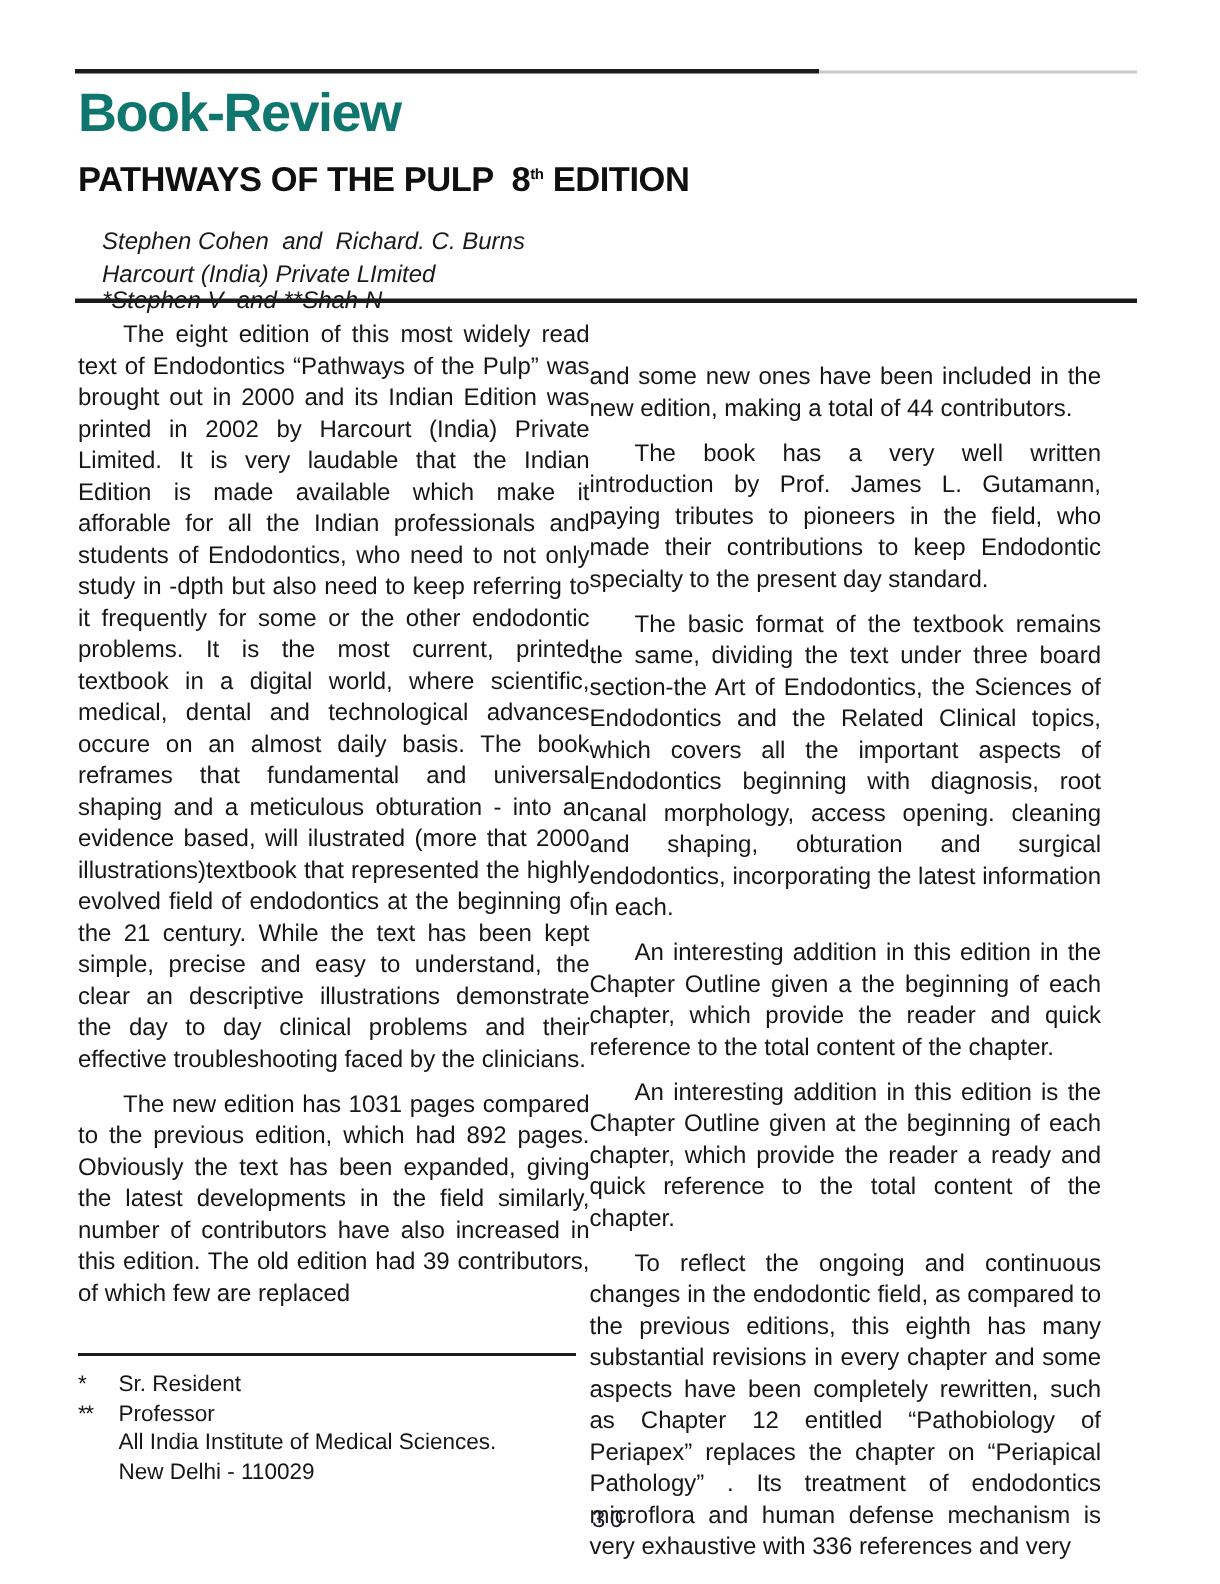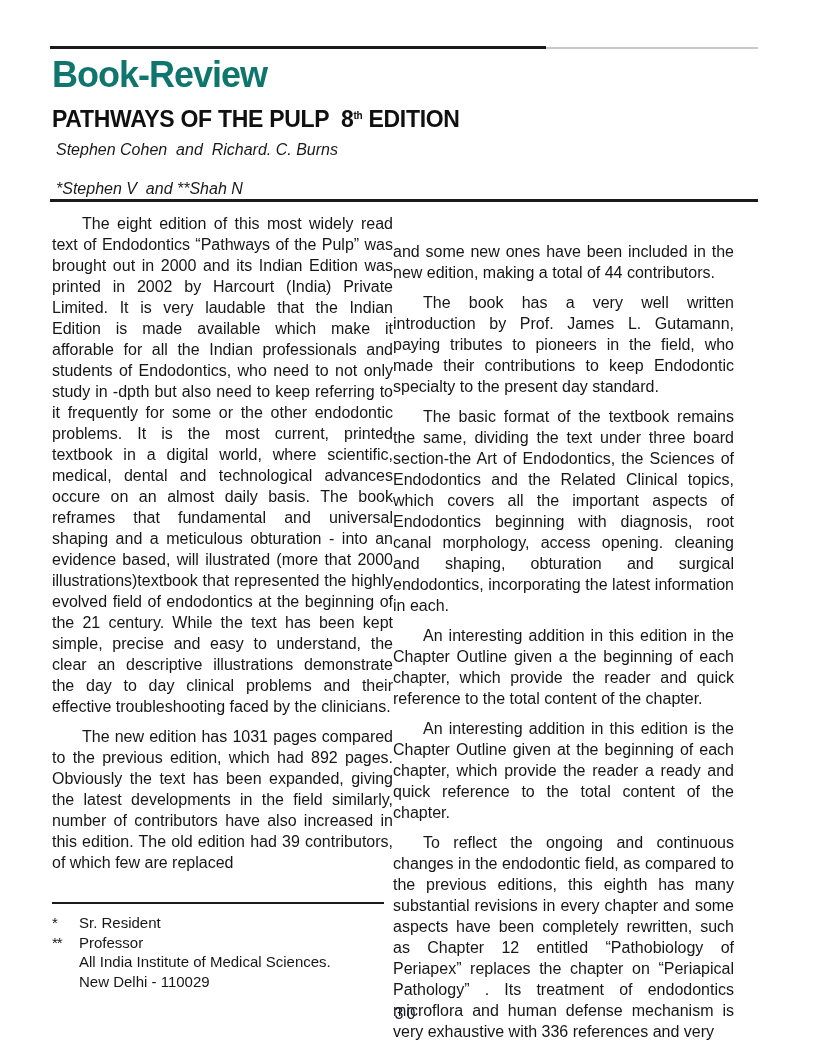--- a/index.html
+++ b/index.html
@@ -63,21 +63,21 @@
     white-space: pre-wrap;
   }
   .book-title .sup {
     font-size: 10px;
     position: relative;
     top: -8px;
   }
   .byline {
     position: absolute;
     left: 52px;
-    margin: 4px;
+    margin: 16px;
     font-style: italic;
     font-size: 16px;
     white-space: pre-wrap;
     color: #1a1a1a;
     text-align: right;
   }
   .authors   { top: 137px; }
   .publisher { top: 159px; }
   .reviewers { top: 176px; }
   .header-rule {
@@ -154,20 +154,21 @@
   <div class="top-rule">
     <span class="seg-black"></span>
     <span class="seg-gray"></span>
   </div>
 
   <h1 class="section-title">Book-Review</h1>
 
   <h2 class="book-title"><span>PATHWAYS OF THE PULP  8</span><span class="sup">th</span><span> EDITION</span></h2>
 
   <p class="byline authors">Stephen Cohen  and  Richard. C. Burns</p>
+  <p class="byline publisher">Harcourt (India) Private LImited</p>
   <p class="byline reviewers">*Stephen V  and **Shah N</p>
 
   <div class="header-rule"></div>
 
   <div class="columns">
     <div class="col">
       <p>The eight edition of this most widely read text of Endodontics “Pathways of the Pulp” was brought out in 2000 and its Indian Edition was printed in 2002 by Harcourt (India) Private Limited. It is  very laudable that the Indian Edition is made available which make it afforable for all the Indian professionals and students of Endodontics, who need to not only study in -dpth but also need to keep referring to it frequently for some or the other endodontic problems. It is the most current, printed textbook in a digital world, where scientific, medical, dental and technological advances occure on an almost daily basis. The book reframes that fundamental and universal shaping and a meticulous obturation - into an evidence based, will ilustrated (more that 2000 illustrations)textbook that represented the highly evolved field of endodontics at the beginning of the 21 century. While the text has been kept simple, precise and easy to understand, the clear an descriptive illustrations demonstrate the day to day clinical problems and their effective troubleshooting faced by the clinicians.</p>
       <p>The new edition has 1031 pages compared to the previous edition, which had 892 pages. Obviously the text has been expanded, giving the latest developments in the field similarly, number of contributors have also increased in this  edition. The old edition had 39 contributors, of which few are replaced</p>
     </div>
     <div class="col">

